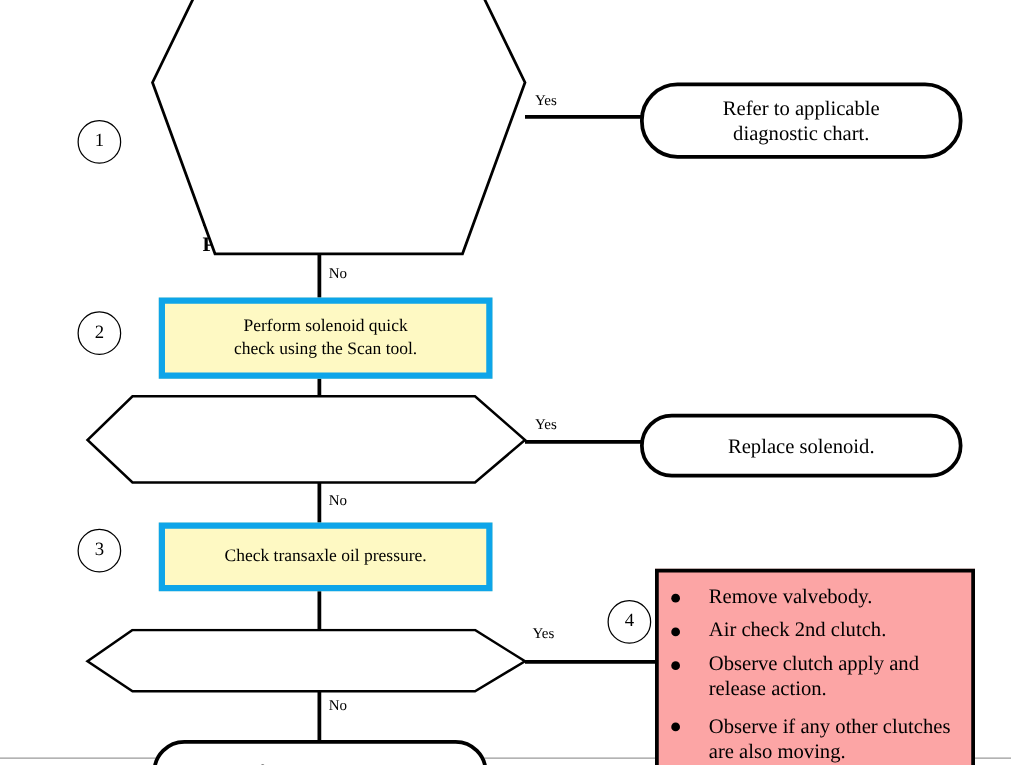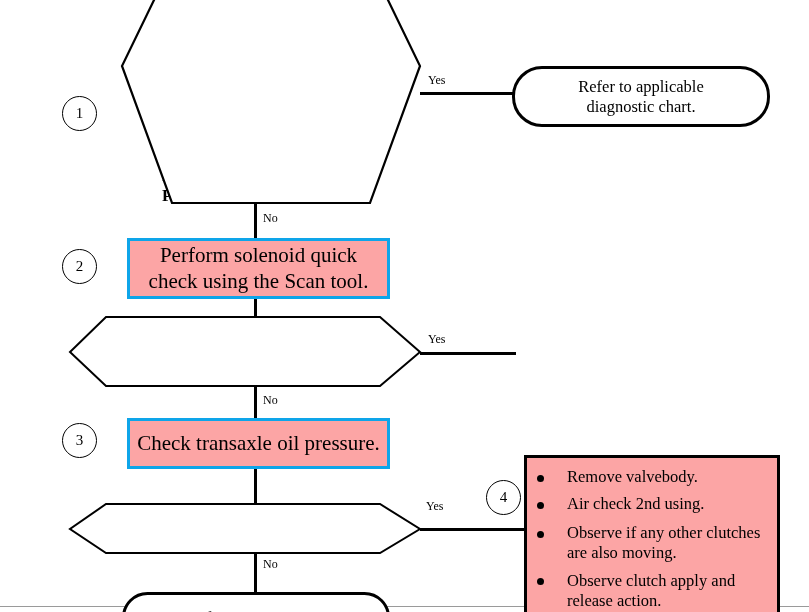--- a/index.html
+++ b/index.html
@@ -25,28 +25,28 @@
     border-radius: 50%;
     display: flex;
     align-items: center;
     justify-content: center;
     font-size: 15px;
     background: #fff;
     z-index: 6;
   }
 
   .rect-box {
-    border: 3px solid #0ea5e9;
-    background: #fca5a5;
+    border: 5px solid #0ea5e9;
+    background: #fef9c3;
     display: flex;
     align-items: center;
     justify-content: center;
     text-align: center;
     line-height: 1.22;
-    font-size: 21px;
+    font-size: 14px;
     z-index: 4;
   }
 
   .stadium {
     border: 3.5px solid #000;
     background: #fff;
     display: flex;
     align-items: center;
     justify-content: center;
     text-align: center;
@@ -166,20 +166,23 @@
       <polygon points="38,1 312,1 352,36 312,70 38,70 2,36" fill="#ffffff" stroke="#000000" stroke-width="2"></polygon>
     </svg>
   </div>
   <div class="abs hex-text" style="left:144px; top:324px; width:220px; white-space:pre-line;">Is 2nd gear solenoid
 muffled/low tone or stuck/no
 tone?</div>
 
   <div class="abs conn conn-h" style="left:420px; top:352px; width:96px;"></div>
   <div class="abs edge-label" style="left:428px; top:333px;">Yes</div>
 
+  <div class="abs stadium" style="left:512px; top:331px; width:252px; height:45px; border-radius:26px;">
+    <span>Replace solenoid.</span>
+  </div>
 
   <div class="abs conn conn-v" style="left:254px; top:386px; height:33px;"></div>
   <div class="abs edge-label" style="left:263px; top:394px;">No</div>
 
   <div class="abs rect-box" style="left:127px; top:418px; width:257px; height:45px;justify-content:center;">
     <span>Check transaxle oil pressure.</span>
   </div>
 
   <div class="abs step-circle" style="left:62px; top:423px; width:33px; height:33px;">
     <span>3</span>
@@ -196,23 +199,23 @@
 
   <div class="abs conn conn-h" style="left:420px; top:528px; width:106px;"></div>
   <div class="abs edge-label" style="left:426px; top:500px;">Yes</div>
 
   <div class="abs conn conn-v" style="left:254px; top:552px; height:40px;"></div>
   <div class="abs edge-label" style="left:263px; top:558px;">No</div>
 
   <div class="abs" style="left:524px; top:455px; width:256px; height:190px; border:3px solid #000; background:#fca5a5; z-index:4; box-sizing:border-box;">
     <ul class="bul" style="font-size:16.5px; padding-top:9px;">
       <li>Remove valvebody.</li>
-      <li style="margin-top:7px;">Air check 2nd using.</li>
+      <li style="margin-top:7px;">Air check 2nd clutch.</li>
+      <li style="margin-top:7px; max-width:200px;">Observe clutch apply and release action.</li>
       <li style="margin-top:9px; max-width:200px;">Observe if any other clutches are also moving.</li>
-      <li style="margin-top:7px; max-width:200px;">Observe clutch apply and release action.</li>
     </ul>
   </div>
 
   <div class="abs step-circle" style="left:486px; top:480px; width:33px; height:33px;">
     <span>4</span>
   </div>
 
   <div class="abs clip-bottom" style="left:0px; top:590px; width:809px; height:22px;">
     <div class="stadium" style="position:absolute; left:122px; top:2px; width:262px; height:45px; border-radius:26px;">
       <span>Refer to DTC P0745</span>

